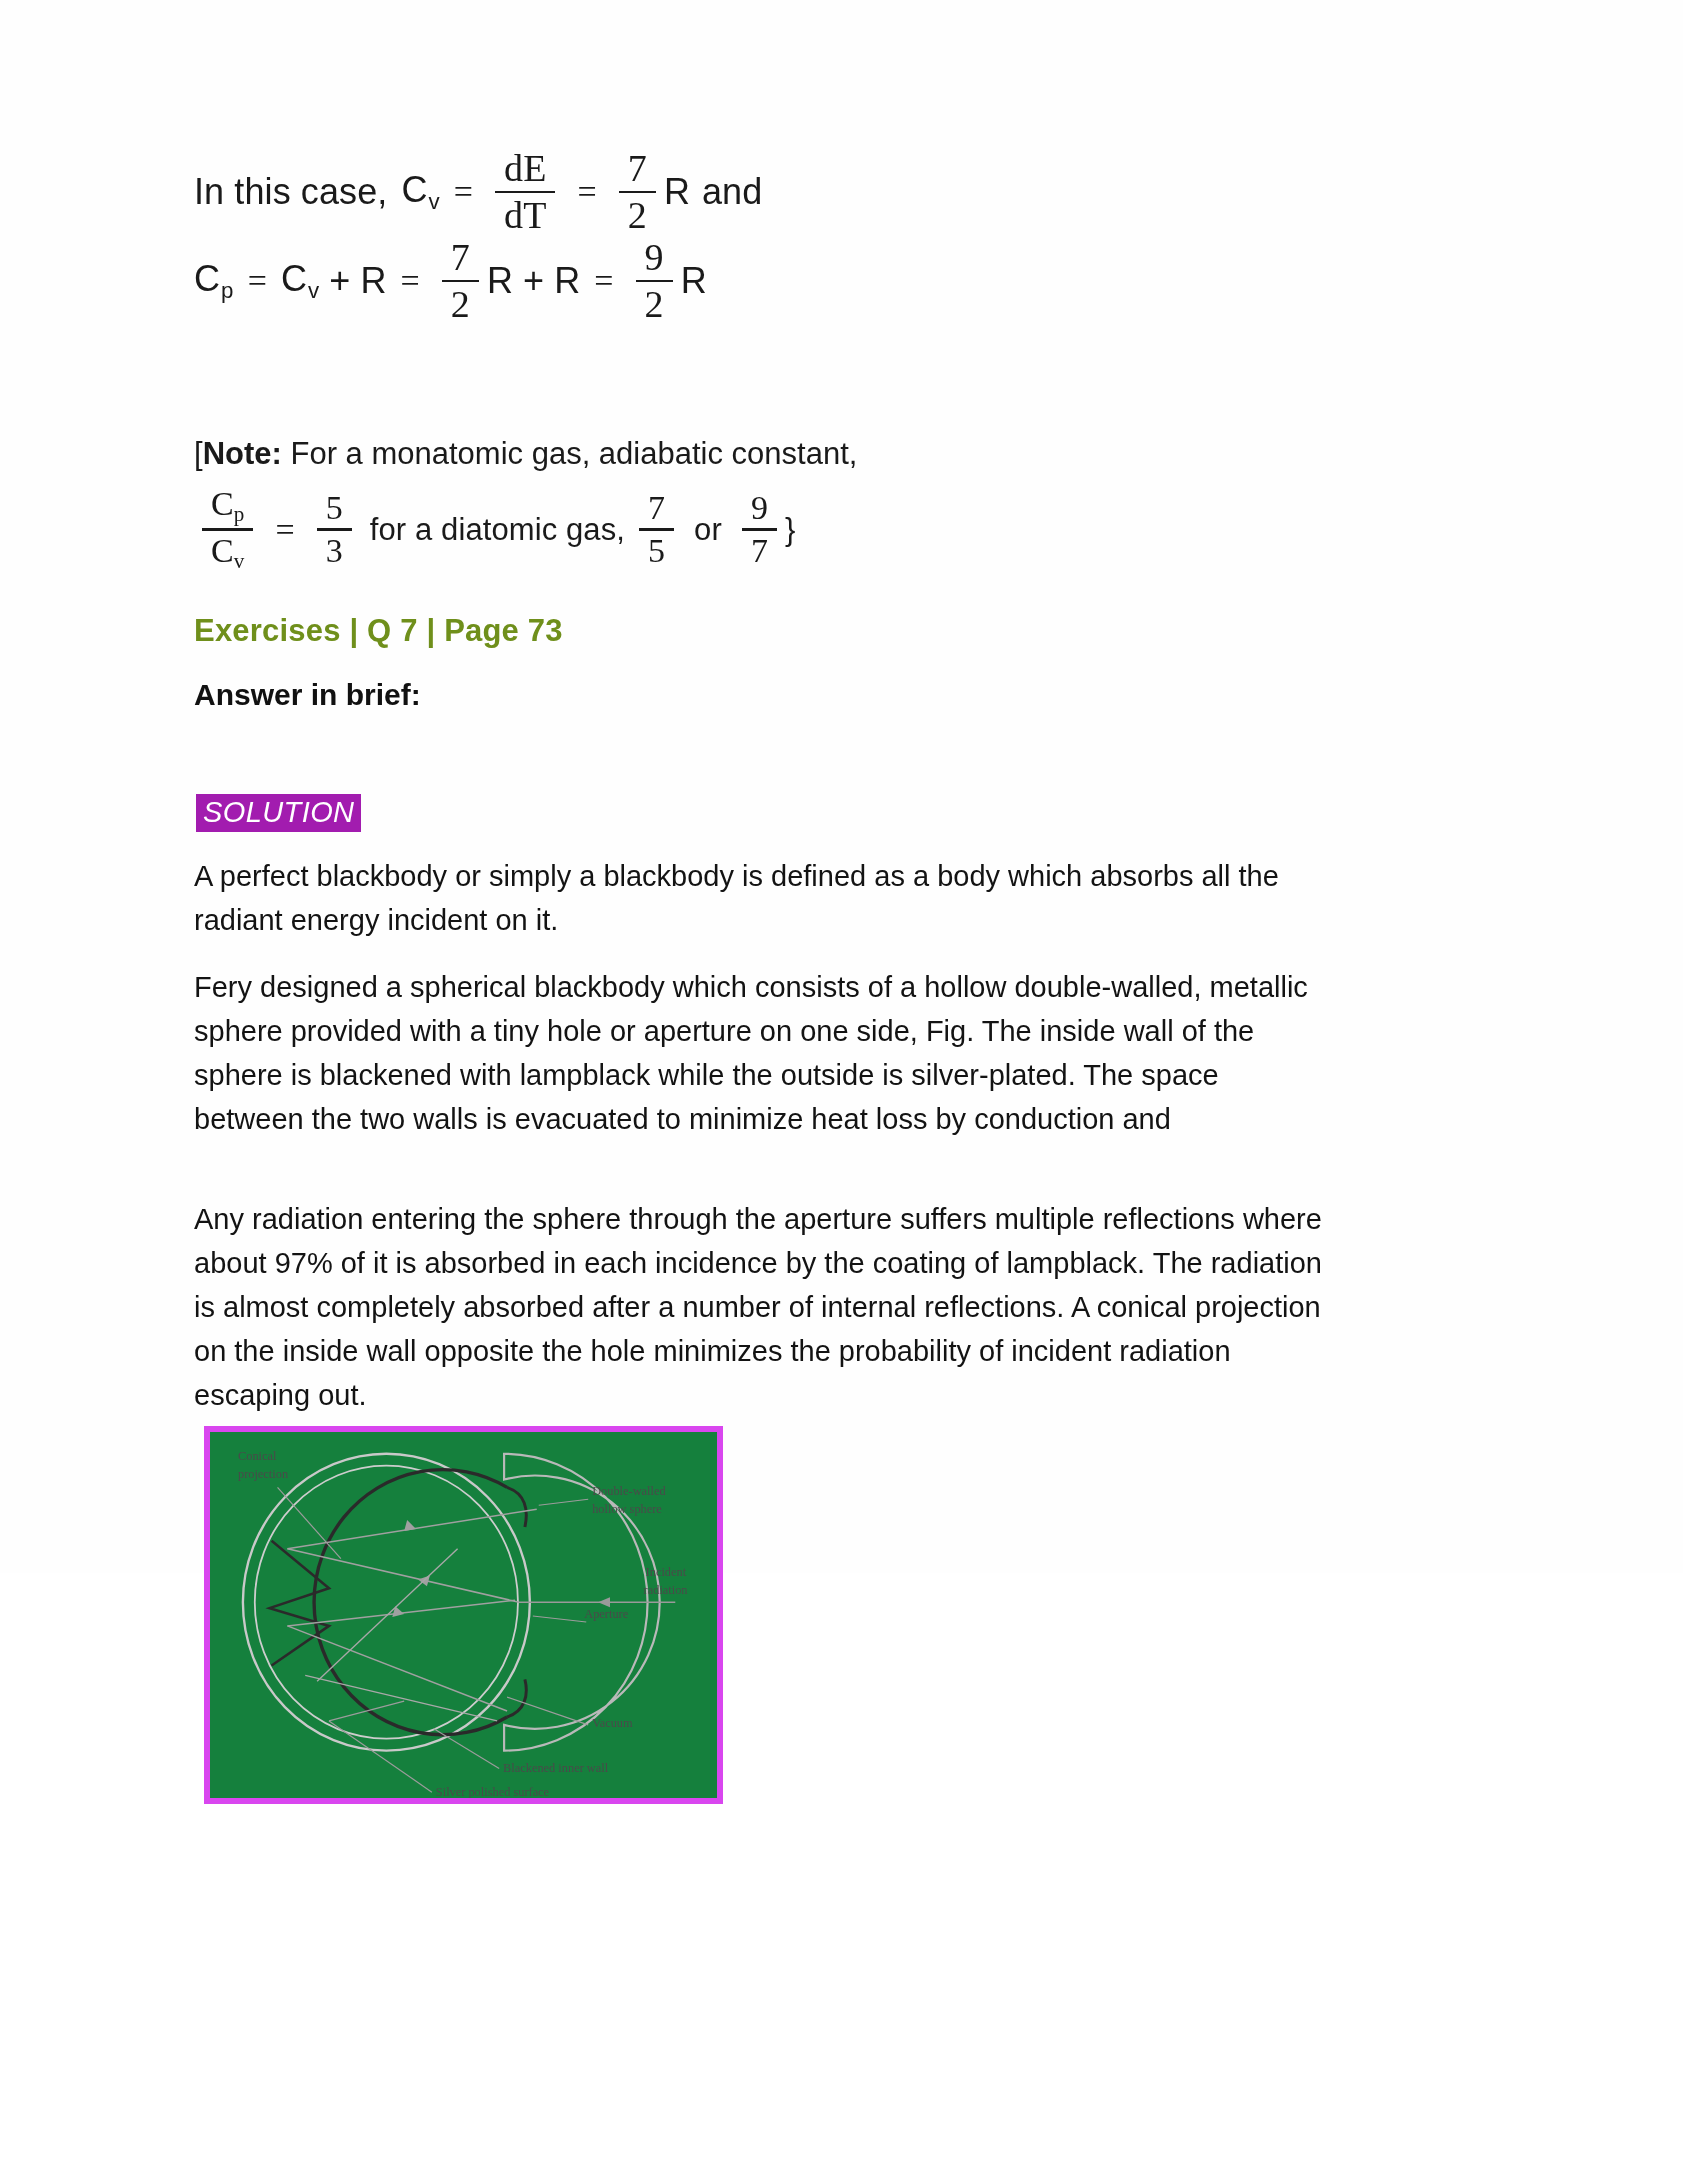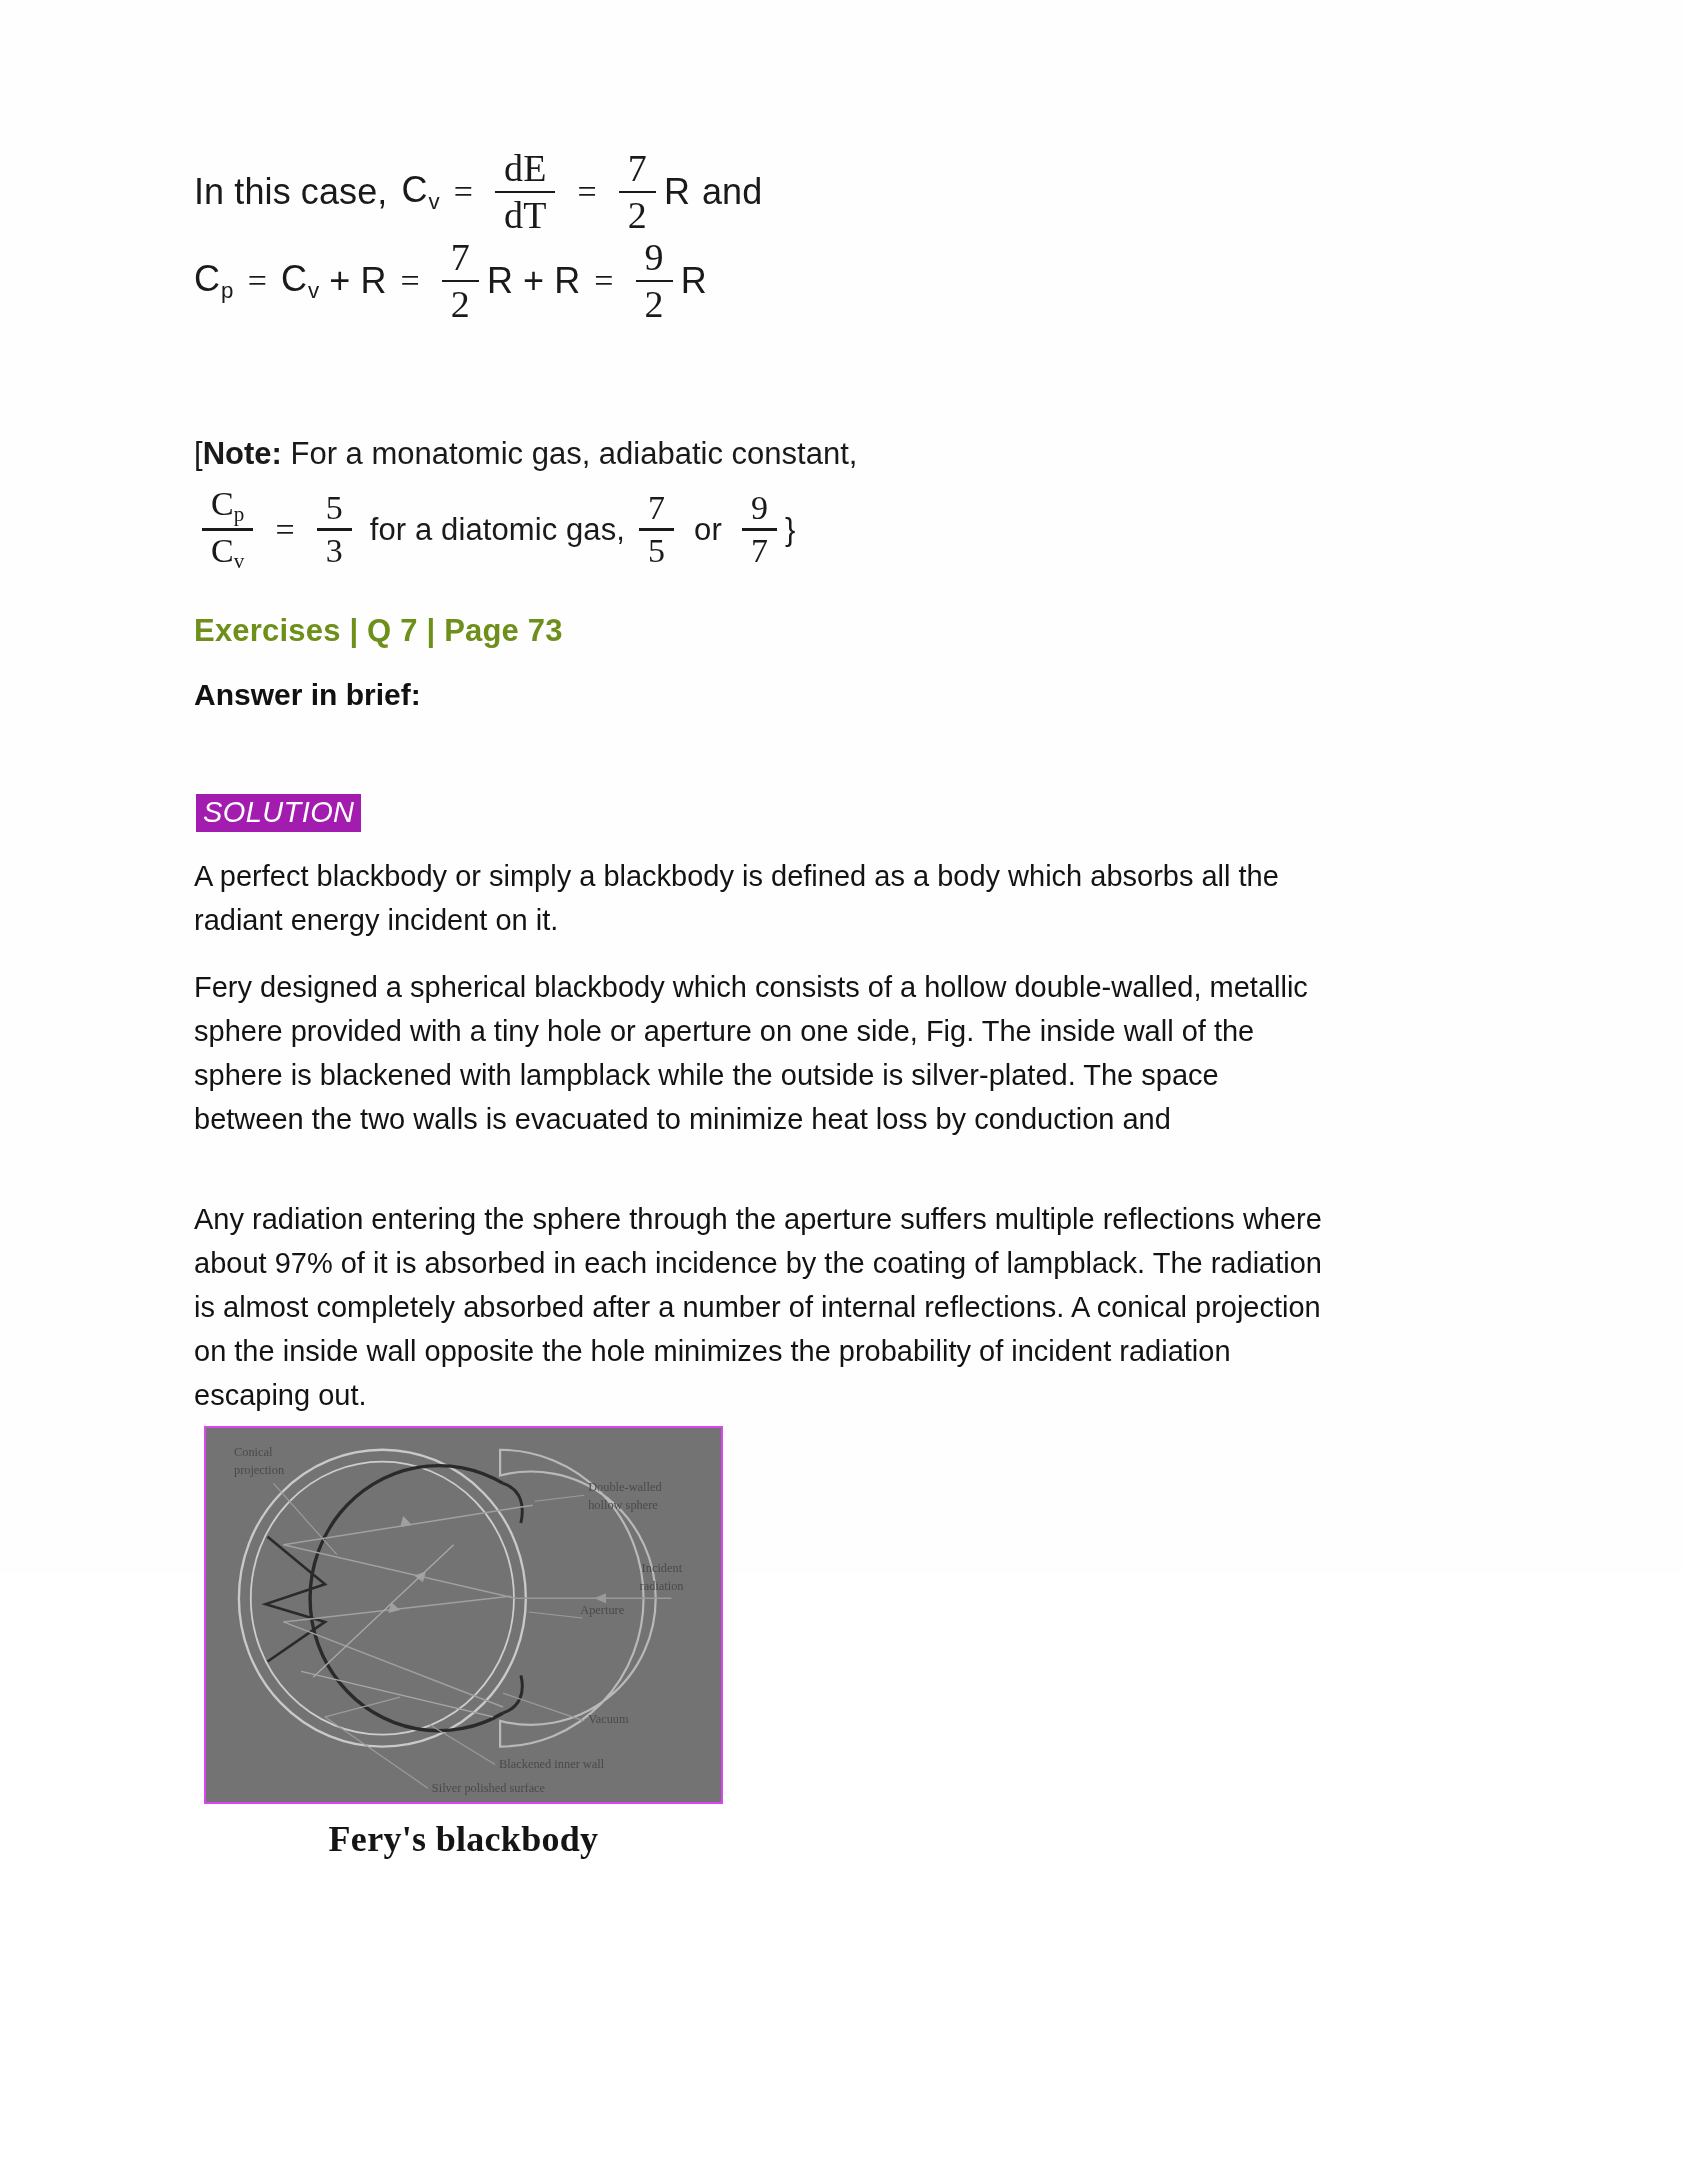--- a/index.html
+++ b/index.html
@@ -132,22 +132,22 @@
   }
   .para .ln { display: block; white-space: nowrap; }
 
   
   .figure-box {
     position: absolute;
     left: 204px;
     top: 1426px;
     width: 519px;
     height: 378px;
-    border: 2px solid #d946ef;
-    background: #737373;
+    border: 6px solid #d946ef;
+    background: #15803d;
     box-sizing: border-box;
     overflow: hidden;
   }
   .figure-box svg { display: block; }
   .fig-caption {
     position: absolute;
     left: 204px;
     top: 1818px;
     width: 519px;
     text-align: center;
@@ -330,16 +330,15 @@
       <text class="fig-label" x="440" y="146">Incident</text>
       <text class="fig-label" x="438" y="164">radiation</text>
 
       <text class="fig-label" x="378" y="188">Aperture</text>
       <text class="fig-label" x="386" y="298">Vacuum</text>
       <text class="fig-label" x="296" y="344">Blackened inner wall</text>
       <text class="fig-label" x="228" y="368">Silver polished surface</text>
     </svg>
   </div>
 
-  <div class="fig-caption">Fery's blackbody</div>
 
 </div>
 
 
 </body></html>

